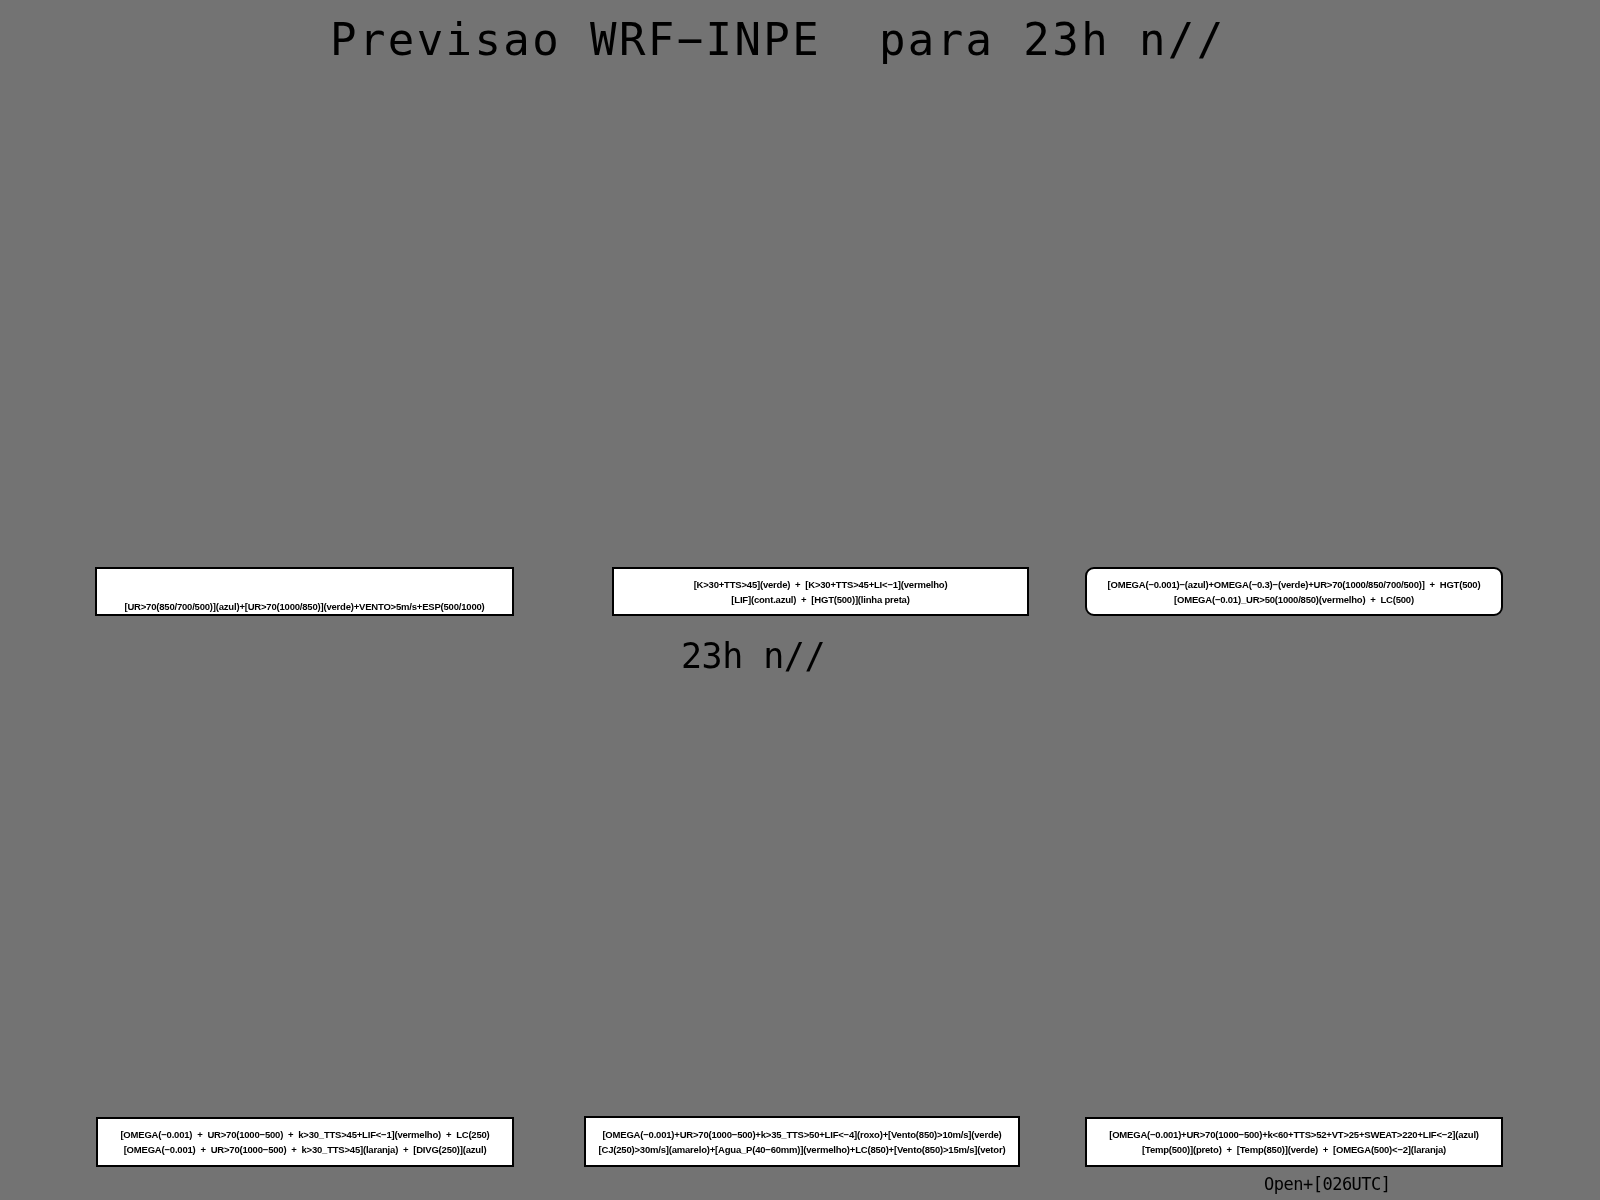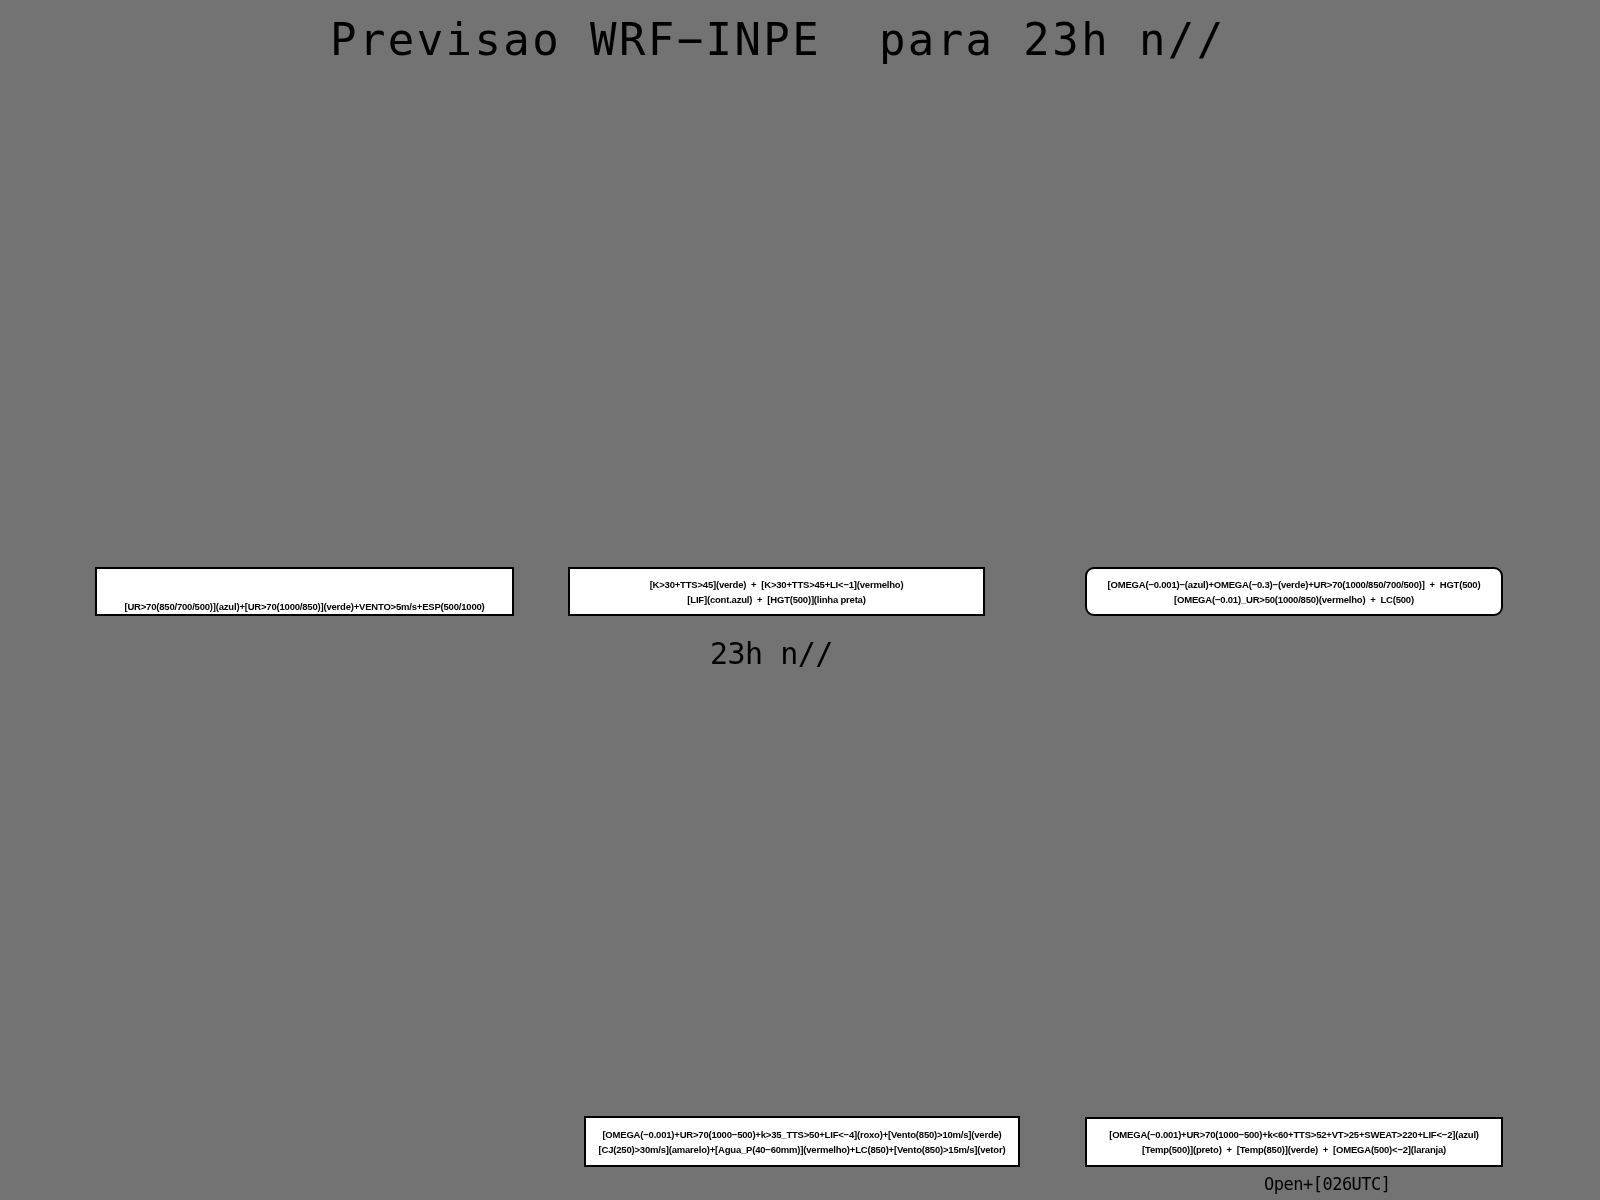--- a/index.html
+++ b/index.html
@@ -37,31 +37,31 @@
   .legend-line {
     font-family: "Liberation Sans", sans-serif;
     font-weight: bold;
     font-size: 9.5px;
     line-height: 15px;
     letter-spacing: -0.2px;
     white-space: pre;
     color: #000000;
   }
   .box-top-left      { left: 95px;   top: 567px;  width: 419px; height: 49px; justify-content: flex-end; }
-  .box-top-center    { left: 568px;  top: 567px;  width: 417px; height: 49px; }
+  .box-top-center    { left: 612px;  top: 567px;  width: 417px; height: 49px; }
   .box-top-right     { left: 1085px; top: 567px;  width: 418px; height: 49px; border-radius: 9px; }
   .box-bottom-left   { left: 96px;   top: 1117px; width: 418px; height: 50px; }
   .box-bottom-center { left: 584px;  top: 1116px; width: 436px; height: 51px; }
   .box-bottom-right  { left: 1085px; top: 1117px; width: 418px; height: 50px; justify-content: center; }
   .center-label {
     position: absolute;
-    left: 710px;
+    left: 681px;
     top: 636px;
     font-family: "DejaVu Sans Mono", monospace;
-    font-size: 30px;
+    font-size: 35px;
     letter-spacing: -0.5px;
     white-space: pre;
     color: #000000;
   }
   .footer-label {
     position: absolute;
     left: 1264px;
     top: 1174px;
     font-family: "DejaVu Sans Mono", monospace;
     font-size: 17px;
@@ -86,20 +86,24 @@
     <div class="legend-line">[LIF](cont.azul)  +  [HGT(500)](linha preta)</div>
   </div>
 
   <div class="legend-box box-top-right">
     <div class="legend-line">[OMEGA(−0.001)−(azul)+OMEGA(−0.3)−(verde)+UR&gt;70(1000/850/700/500)]  +  HGT(500)</div>
     <div class="legend-line">[OMEGA(−0.01)_UR&gt;50(1000/850)(vermelho)  +  LC(500)</div>
   </div>
 
   <div class="center-label">23h n//</div>
 
+  <div class="legend-box box-bottom-left">
+    <div class="legend-line">[OMEGA(−0.001)  +  UR&gt;70(1000−500)  +  k&gt;30_TTS&gt;45+LIF&lt;−1](vermelho)  +  LC(250)</div>
+    <div class="legend-line">[OMEGA(−0.001)  +  UR&gt;70(1000−500)  +  k&gt;30_TTS&gt;45](laranja)  +  [DIVG(250)](azul)</div>
+  </div>
 
   <div class="legend-box box-bottom-center">
     <div class="legend-line">[OMEGA(−0.001)+UR&gt;70(1000−500)+k&gt;35_TTS&gt;50+LIF&lt;−4](roxo)+[Vento(850)&gt;10m/s](verde)</div>
     <div class="legend-line">[CJ(250)&gt;30m/s](amarelo)+[Agua_P(40−60mm)](vermelho)+LC(850)+[Vento(850)&gt;15m/s](vetor)</div>
   </div>
 
   <div class="legend-box box-bottom-right">
     <div class="legend-line">[OMEGA(−0.001)+UR&gt;70(1000−500)+k&lt;60+TTS&gt;52+VT&gt;25+SWEAT&gt;220+LIF&lt;−2](azul)</div>
     <div class="legend-line">[Temp(500)](preto)  +  [Temp(850)](verde)  +  [OMEGA(500)&lt;−2](laranja)</div>
   </div>

